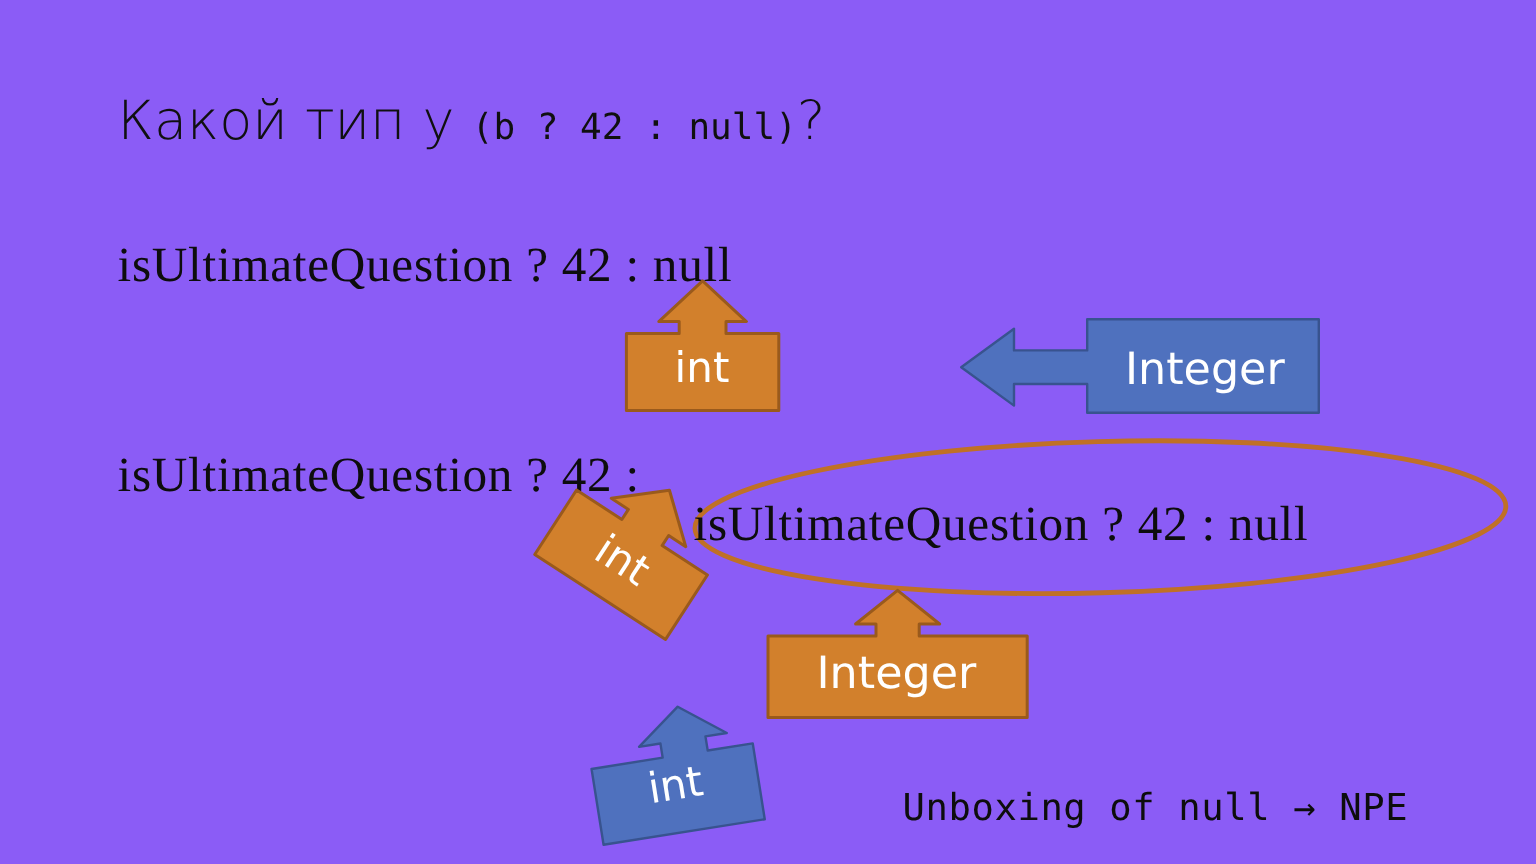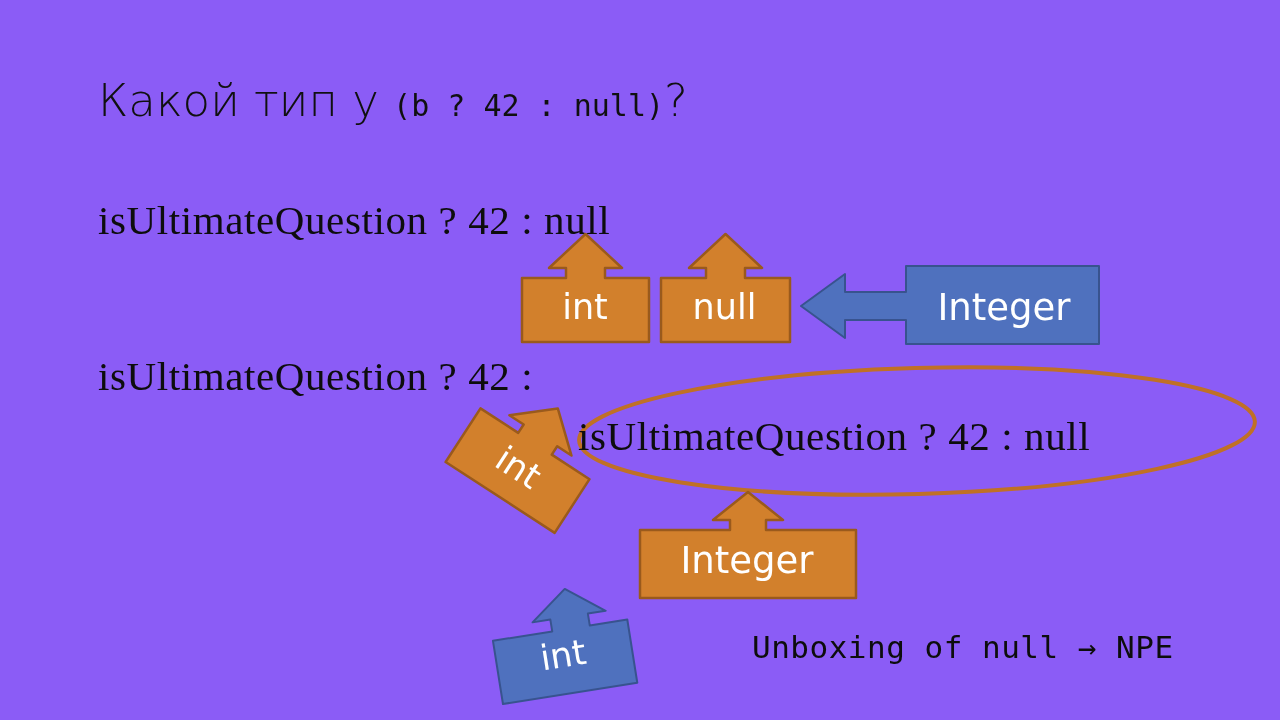--- a/index.html
+++ b/index.html
@@ -41,27 +41,27 @@
   
   .codeline {
     position: absolute;
     font-family: Liberation Serif, serif;
     font-size: 41px;
     color: #0d0d0d;
     white-space: pre;
     letter-spacing: 0.6px;
   }
   #code-line-1 { left: 98px; top: 196px; }
-  #code-line-2 { left: 98px; top: 352px; text-align: center; }
+  #code-line-2 { left: 98px; top: 371px; text-align: center; }
   #code-line-3 { left: 578px; top: 412px; }
 
   .footer-note {
     position: absolute;
     left: 752px;
-    top: 629px;
+    top: 655px;
     font-family: "DejaVu Sans Mono", monospace;
     font-size: 31px;
     color: #0d0d0d;
     white-space: pre;
     letter-spacing: 0.5px;
   }
 
   
   .callout {
     position: absolute;
@@ -138,26 +138,20 @@
 
   <div class="codeline" id="code-line-3">isUltimateQuestion ? 42 : null</div>
 
   <div class="callout" id="callout-int-1">
     <svg width="131" height="112" viewBox="0 0 131 112">
       <path d="M 46 46 L 46 36 L 29 36 L 65.5 2 L 102 36 L 85 36 L 85 46 L 129 46 L 129 110 L 2 110 L 2 46 Z" fill="#D2802C" stroke="#9A5A1C" stroke-width="2.5" stroke-linejoin="round"></path>
     </svg>
     <span class="lbl">int</span>
   </div>
 
-  <div class="callout" id="callout-null-1">
-    <svg width="133" height="112" viewBox="0 0 133 112">
-      <path d="M 47 46 L 47 36 L 30 36 L 66.5 2 L 103 36 L 86 36 L 86 46 L 131 46 L 131 110 L 2 110 L 2 46 Z" fill="#D2802C" stroke="#9A5A1C" stroke-width="2.5" stroke-linejoin="round"></path>
-    </svg>
-    <span class="lbl">null</span>
-  </div>
 
   <div class="callout" id="callout-integer-blue">
     <svg width="302" height="82" viewBox="0 0 302 82">
       <path d="M 2 42 L 46 10 L 46 28 L 107 28 L 107 2 L 300 2 L 300 80 L 107 80 L 107 56 L 46 56 L 46 74 Z" fill="#4F71BE" stroke="#38538F" stroke-width="2" stroke-linejoin="round"></path>
     </svg>
     <span class="lbl">Integer</span>
   </div>
 
   <div class="callout" id="callout-int-rot">
     <svg width="134" height="110" viewBox="0 0 134 110">

